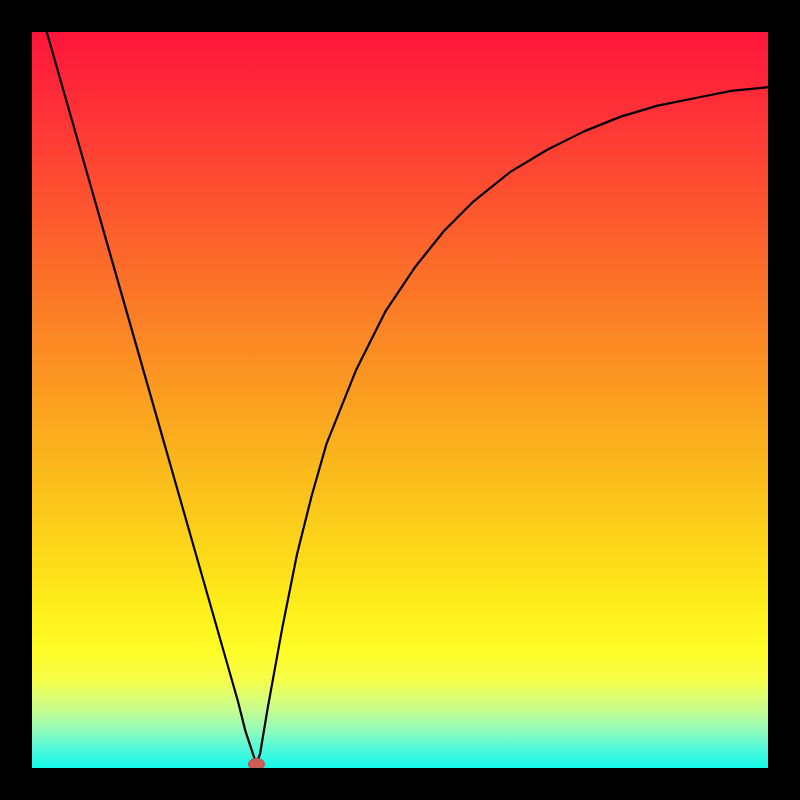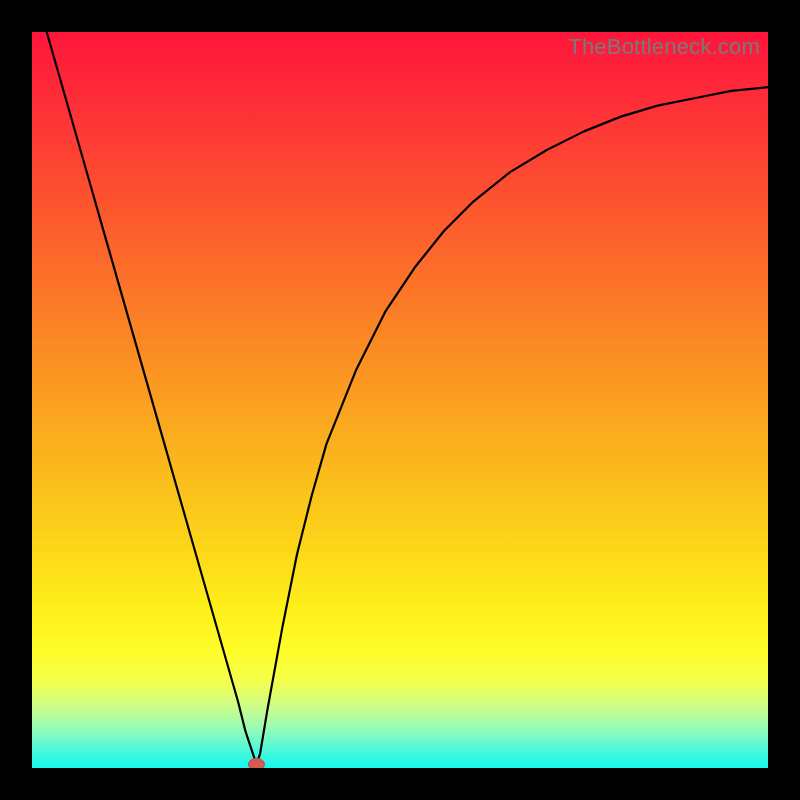--- a/index.html
+++ b/index.html
@@ -61,15 +61,14 @@
             <stop offset="92%" stop-color="#c8fd8d"></stop>
             <stop offset="95%" stop-color="#8efbbd"></stop>
             <stop offset="97.5%" stop-color="#4ef9da"></stop>
             <stop offset="100%" stop-color="#14f8e8"></stop>
           </linearGradient>
       </defs>
       <rect x="0" y="0" width="736" height="736" fill="url(#bg-grad)"></rect>
       <path id="curve-path" fill="none" stroke-width="2.2" stroke-linejoin="round" d="M0.00 -51.52 L14.72 0.00 L29.44 51.52 L44.16 103.04 L58.88 154.56 L73.60 206.08 L88.32 257.60 L103.04 309.12 L117.76 360.64 L132.48 412.16 L147.20 463.68 L161.92 515.20 L176.64 566.72 L191.36 618.24 L206.08 669.76 L213.44 699.20 L220.80 721.28 L224.48 732.32 L228.16 721.28 L235.52 677.12 L250.24 596.16 L264.96 522.56 L279.68 463.68 L294.40 412.16 L323.84 338.56 L353.28 279.68 L382.72 235.52 L412.16 198.72 L441.60 169.28 L478.40 139.84 L515.20 117.76 L552.00 99.36 L588.80 84.64 L625.60 73.60 L662.40 66.24 L699.20 58.88 L736.00 55.20" stroke="#000000"></path>
       <ellipse id="min-marker" rx="8" ry="6" cx="224.48" cy="732.32" fill="#d05d55" stroke="#b94c44" stroke-width="1"></ellipse>
     </svg>
-    <div class="watermark">TheBottleneck.com</div>
   </div>
 </div>
 
 </body></html>

